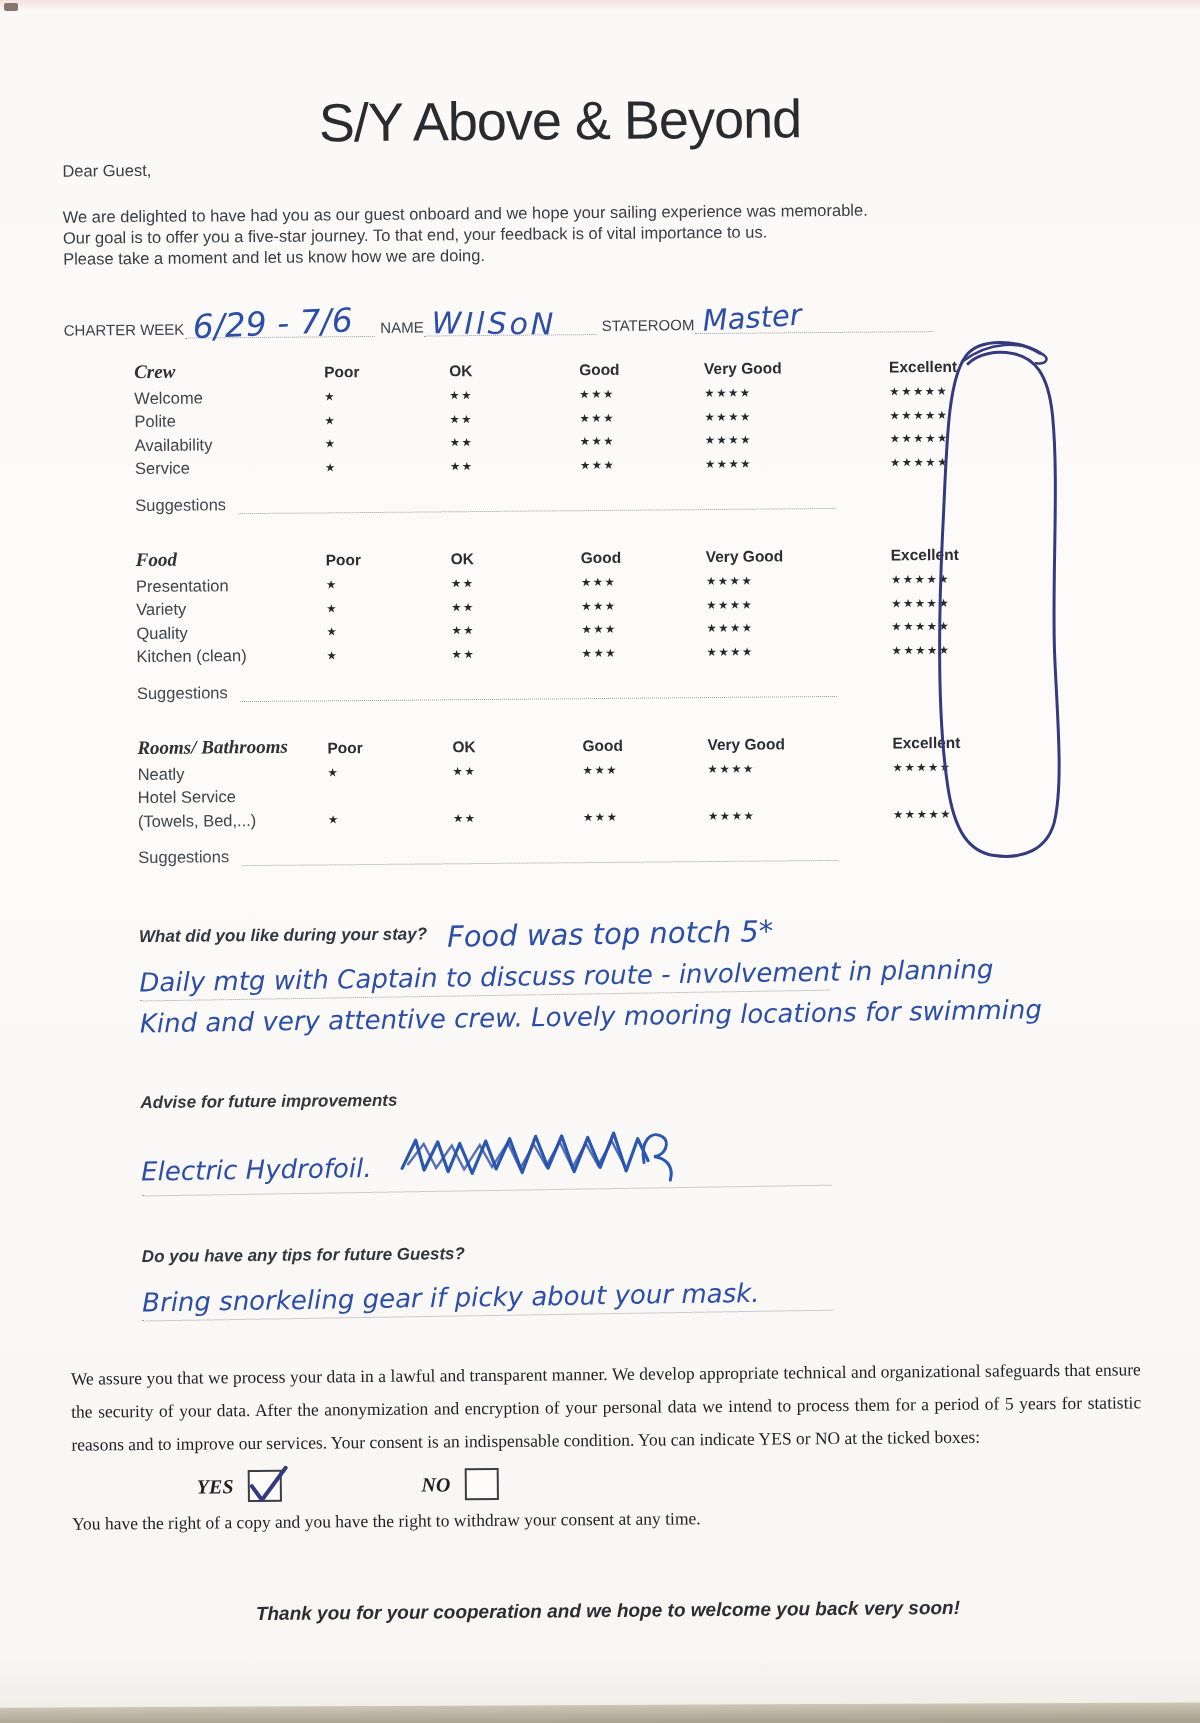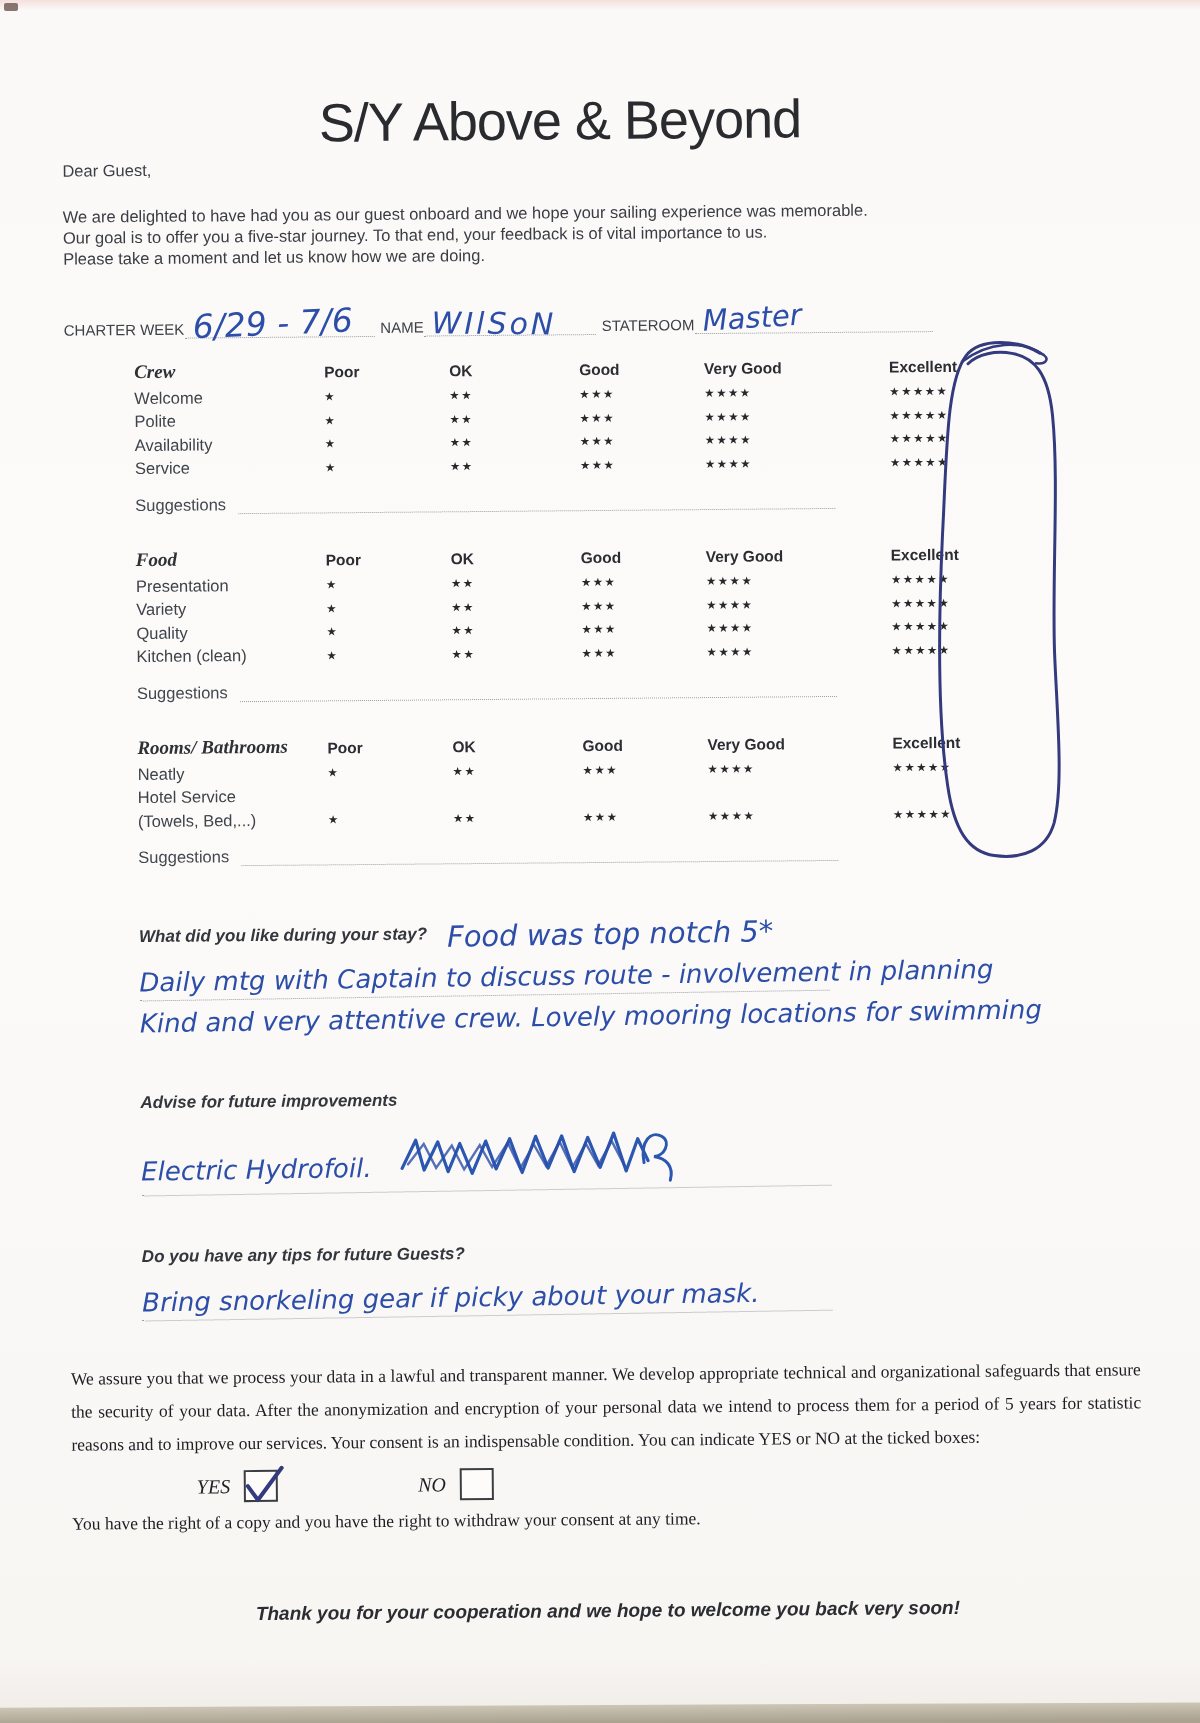--- a/index.html
+++ b/index.html
@@ -53,21 +53,21 @@
   .dotted-u::after{content:"";position:absolute;left:0;bottom:-2px;width:690px;
     border-bottom:1.5px dotted #9aa0a8;}
   .q1 .ansline{margin-top:14px;}
   .q2 .ansline{margin-top:16px;}
   .scribble-svg{vertical-align:-14px;margin-left:14px;}
   .qgap-lg{margin-bottom:56px;}
 
   .consent{margin-top:46px;font-family:"Liberation Serif",serif;color:#1d1f24;}
   .consent p{margin:0;font-size:17.5px;line-height:33px;text-align:justify;}
   .yesno{display:flex;align-items:center;margin:10px 0 0 125px;}
-  .ynlabel{font-style:italic;font-weight:400;font-size:20px;color:#1d1f24;}
+  .ynlabel{font-style:italic;font-weight:700;font-size:20px;color:#1d1f24;}
   .cbox{width:30px;height:28px;border:2px solid #3a3d42;margin-left:14px;position:relative;background:#fdfcfb;}
   .cbox svg{position:absolute;left:-4px;top:-10px;overflow:visible;}
   .yn-gap{width:140px;}
   .rights{margin-top:10px;font-size:17.5px;}
   .thanks{margin-top:70px;text-align:center;font-style:italic;font-weight:700;
     font-size:19px;color:#2b2d32;}
 </style>
 </head>
 <body>
 

